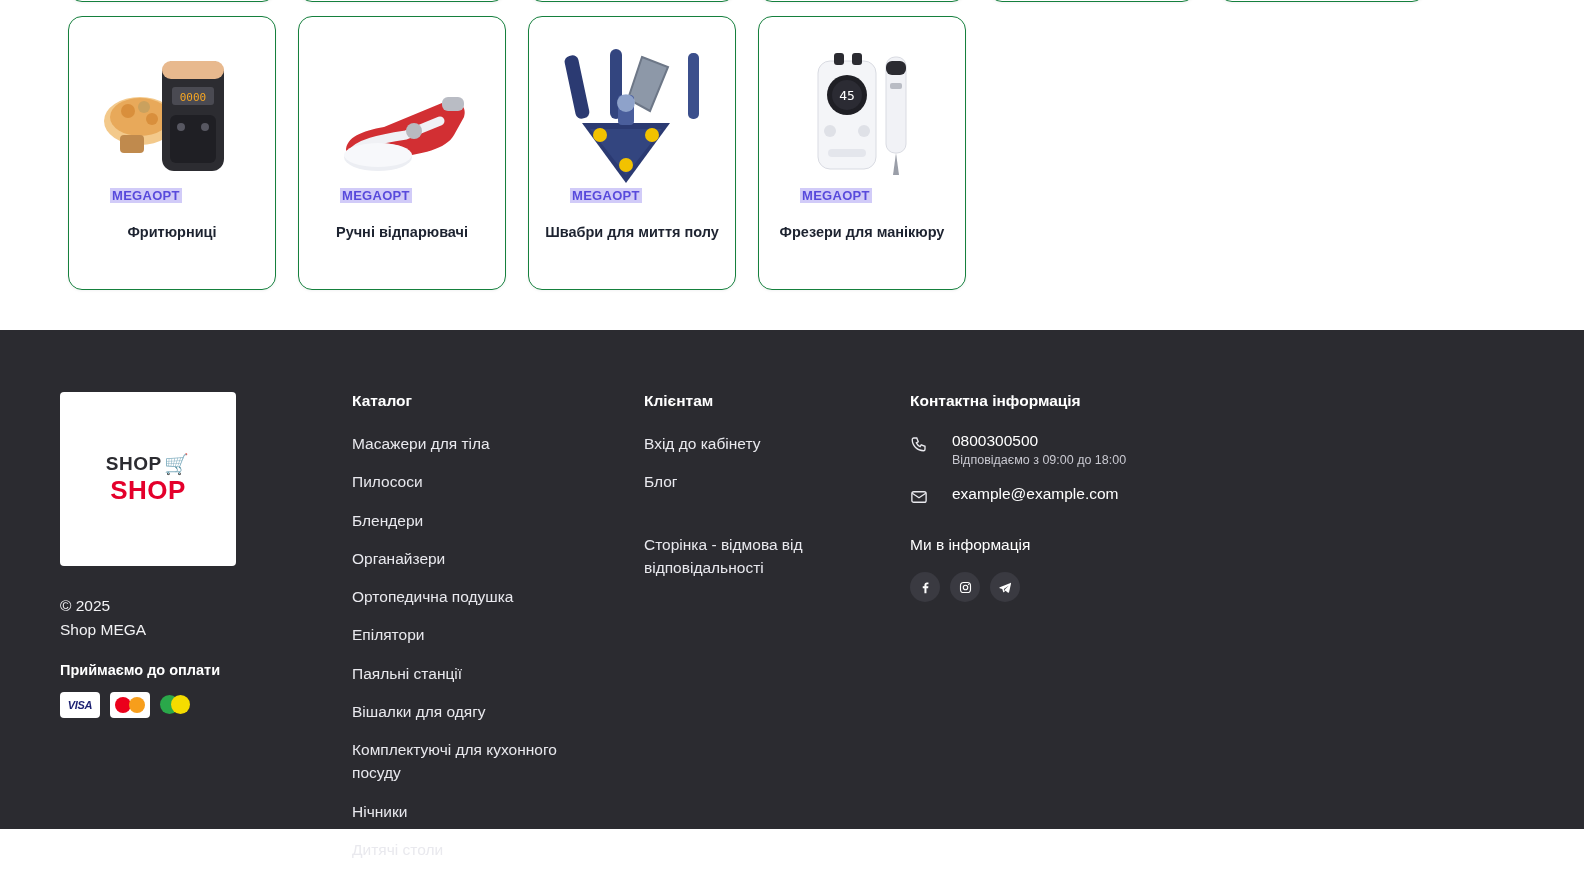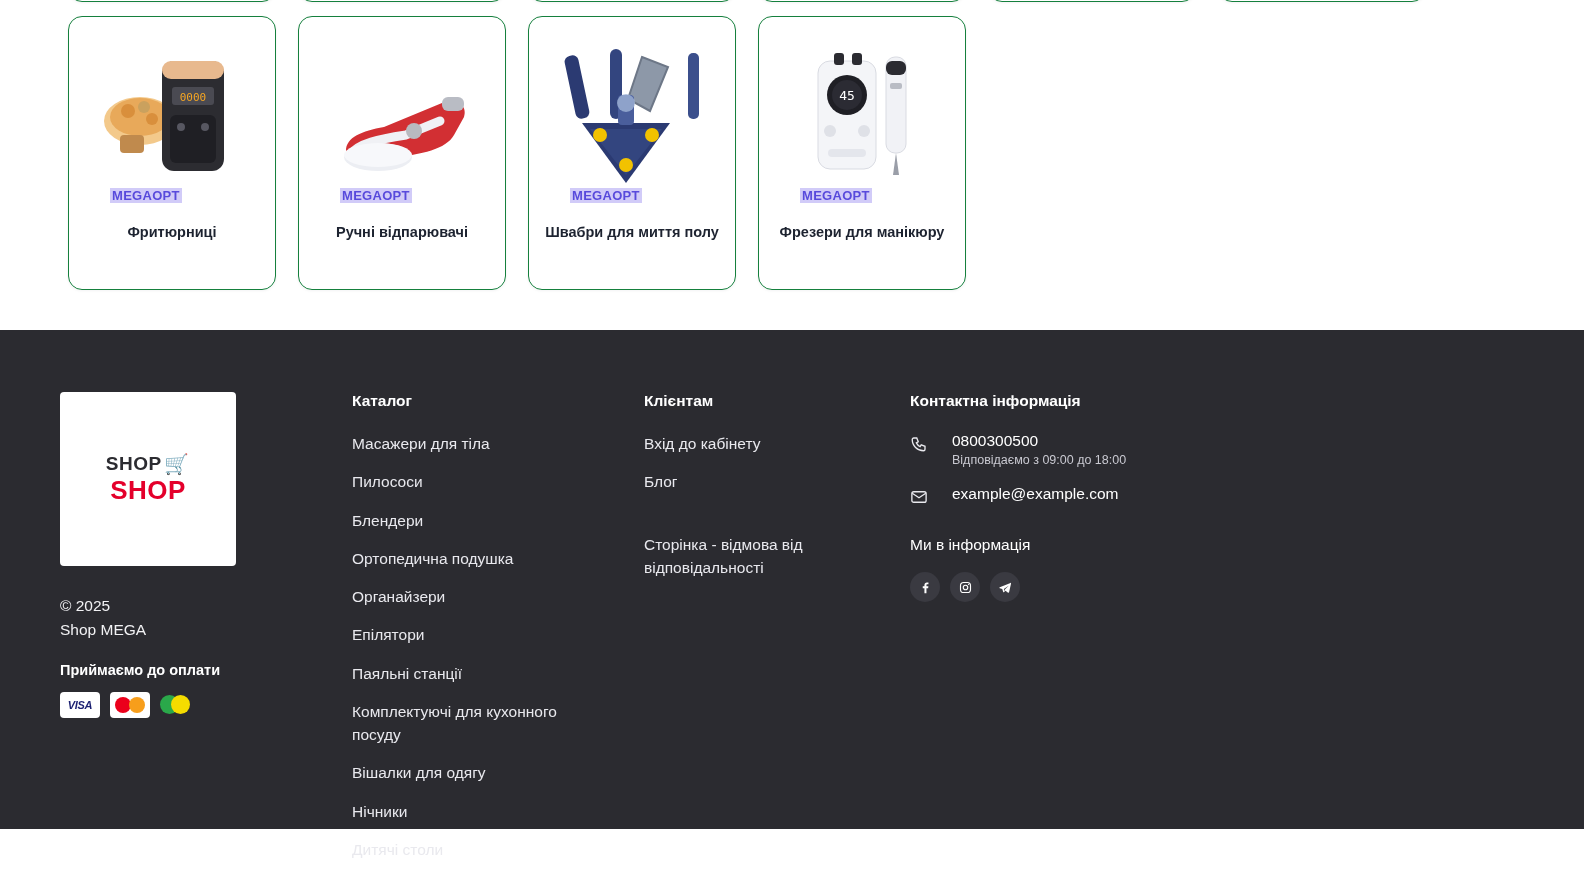--- a/index.html
+++ b/index.html
@@ -299,26 +299,26 @@
               <span class="y"></span>
             </div>
         </div>
       </div>
 
       <div class="col col-catalog">
         <div class="col-h">Каталог</div>
         <a class="lnk" href="#">Масажери для тіла</a>
         <a class="lnk" href="#">Пилососи</a>
         <a class="lnk" href="#">Блендери</a>
+        <a class="lnk" href="#">Органайзери</a>
         <a class="lnk" href="#">Ортопедична подушка</a>
-        <a class="lnk" href="#">Органайзери</a>
         <a class="lnk" href="#">Епілятори</a>
         <a class="lnk" href="#">Паяльні станції</a>
+        <a class="lnk" href="#">Вішалки для одягу</a>
         <a class="lnk" href="#">Комплектуючі для кухонного посуду</a>
-        <a class="lnk" href="#">Вішалки для одягу</a>
         <a class="lnk" href="#">Нічники</a>
         <a class="lnk" href="#">Дитячі столи</a>
       </div>
 
       <div class="col col-clients">
         <div class="col-h">Клієнтам</div>
         <a class="lnk" href="#">Вхід до кабінету</a>
         <a class="lnk" href="#">Блог</a>
         <div class="gap-sm"></div>
         <a class="lnk" href="#">Сторінка - відмова від відповідальності</a>

